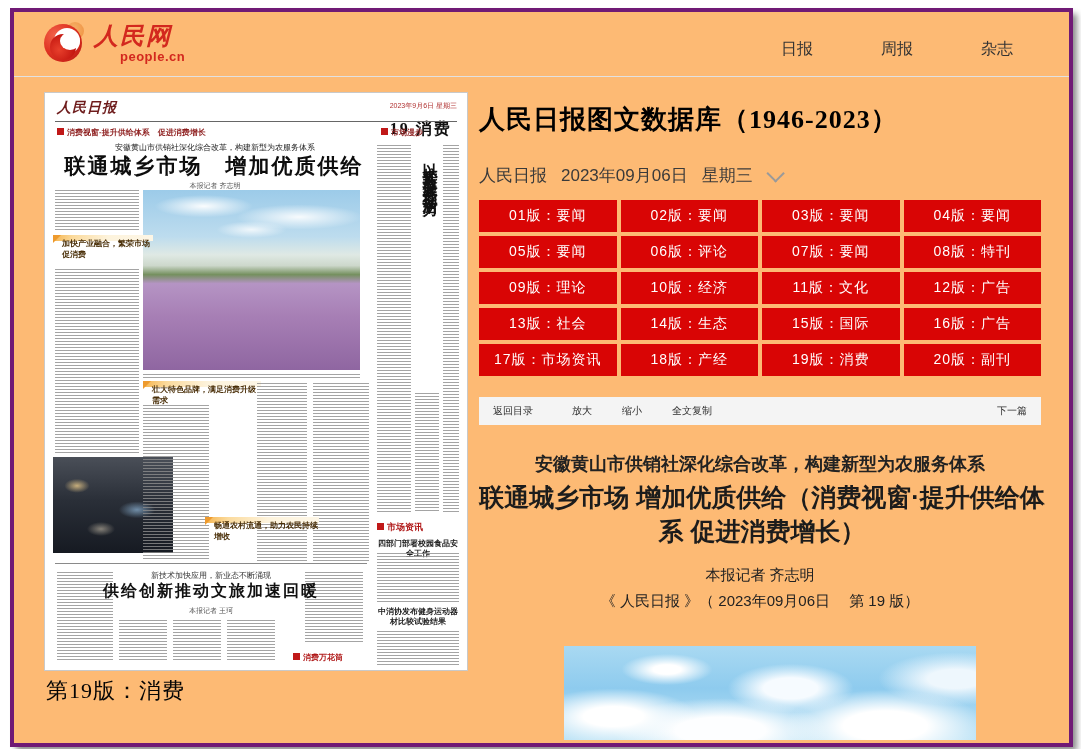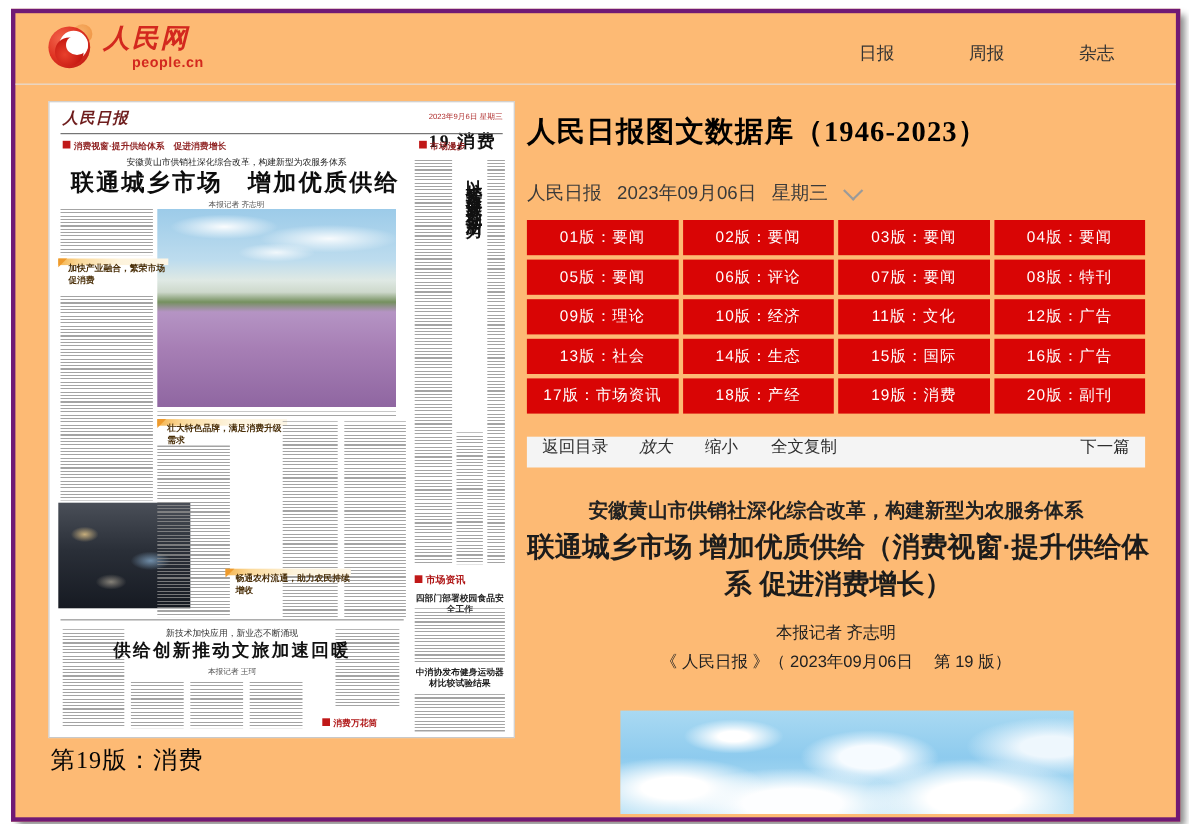--- a/index.html
+++ b/index.html
@@ -79,24 +79,24 @@
       font-weight:700;font-size:26px;color:#000;letter-spacing:1px;}
   .issue-row{position:absolute;left:465px;top:152px;font-size:17px;color:#3a3a3a;
       display:flex;align-items:center;gap:14px;}
   .chev{width:11px;height:11px;border-right:2px solid #9a9a9a;border-bottom:2px solid #9a9a9a;
       transform:rotate(45deg) translateY(-3px);cursor:pointer;}
   .ed-grid{position:absolute;left:465px;top:188px;width:562px;display:grid;
       grid-template-columns:repeat(4,1fr);gap:4px;}
   .ed-cell{background:#d90505;color:#fff;font-size:14px;height:32px;display:flex;
       align-items:center;justify-content:center;cursor:pointer;letter-spacing:1px;}
   .toolbar{position:absolute;left:465px;top:385px;width:562px;height:28px;background:#f4f4f4;
-      display:flex;font-size:15px;color:#2e2e2e;}
+      display:flex;align-items:center;font-size:10px;color:#2e2e2e;}
   .toolbar span{cursor:pointer;}
   .tb-back{margin-left:14px;}
-  .tb-in{margin-left:28px;font-style:italic;}
+  .tb-in{margin-left:39px;}
   .tb-out{margin-left:30px;}
   .tb-copy{margin-left:30px;}
   .tb-next{margin-left:auto;margin-right:14px;}
   .art-kicker{position:absolute;left:465px;top:440px;width:562px;text-align:center;
       font-size:18px;font-weight:700;color:#222;}
   .art-title{position:absolute;left:465px;top:468px;width:566px;text-align:center;
       font-size:25px;font-weight:700;color:#1c1c1c;line-height:34px;}
   .art-byline{position:absolute;left:465px;top:554px;width:562px;text-align:center;
       font-size:15px;color:#222;}
   .art-source{position:absolute;left:465px;top:580px;width:562px;text-align:center;

